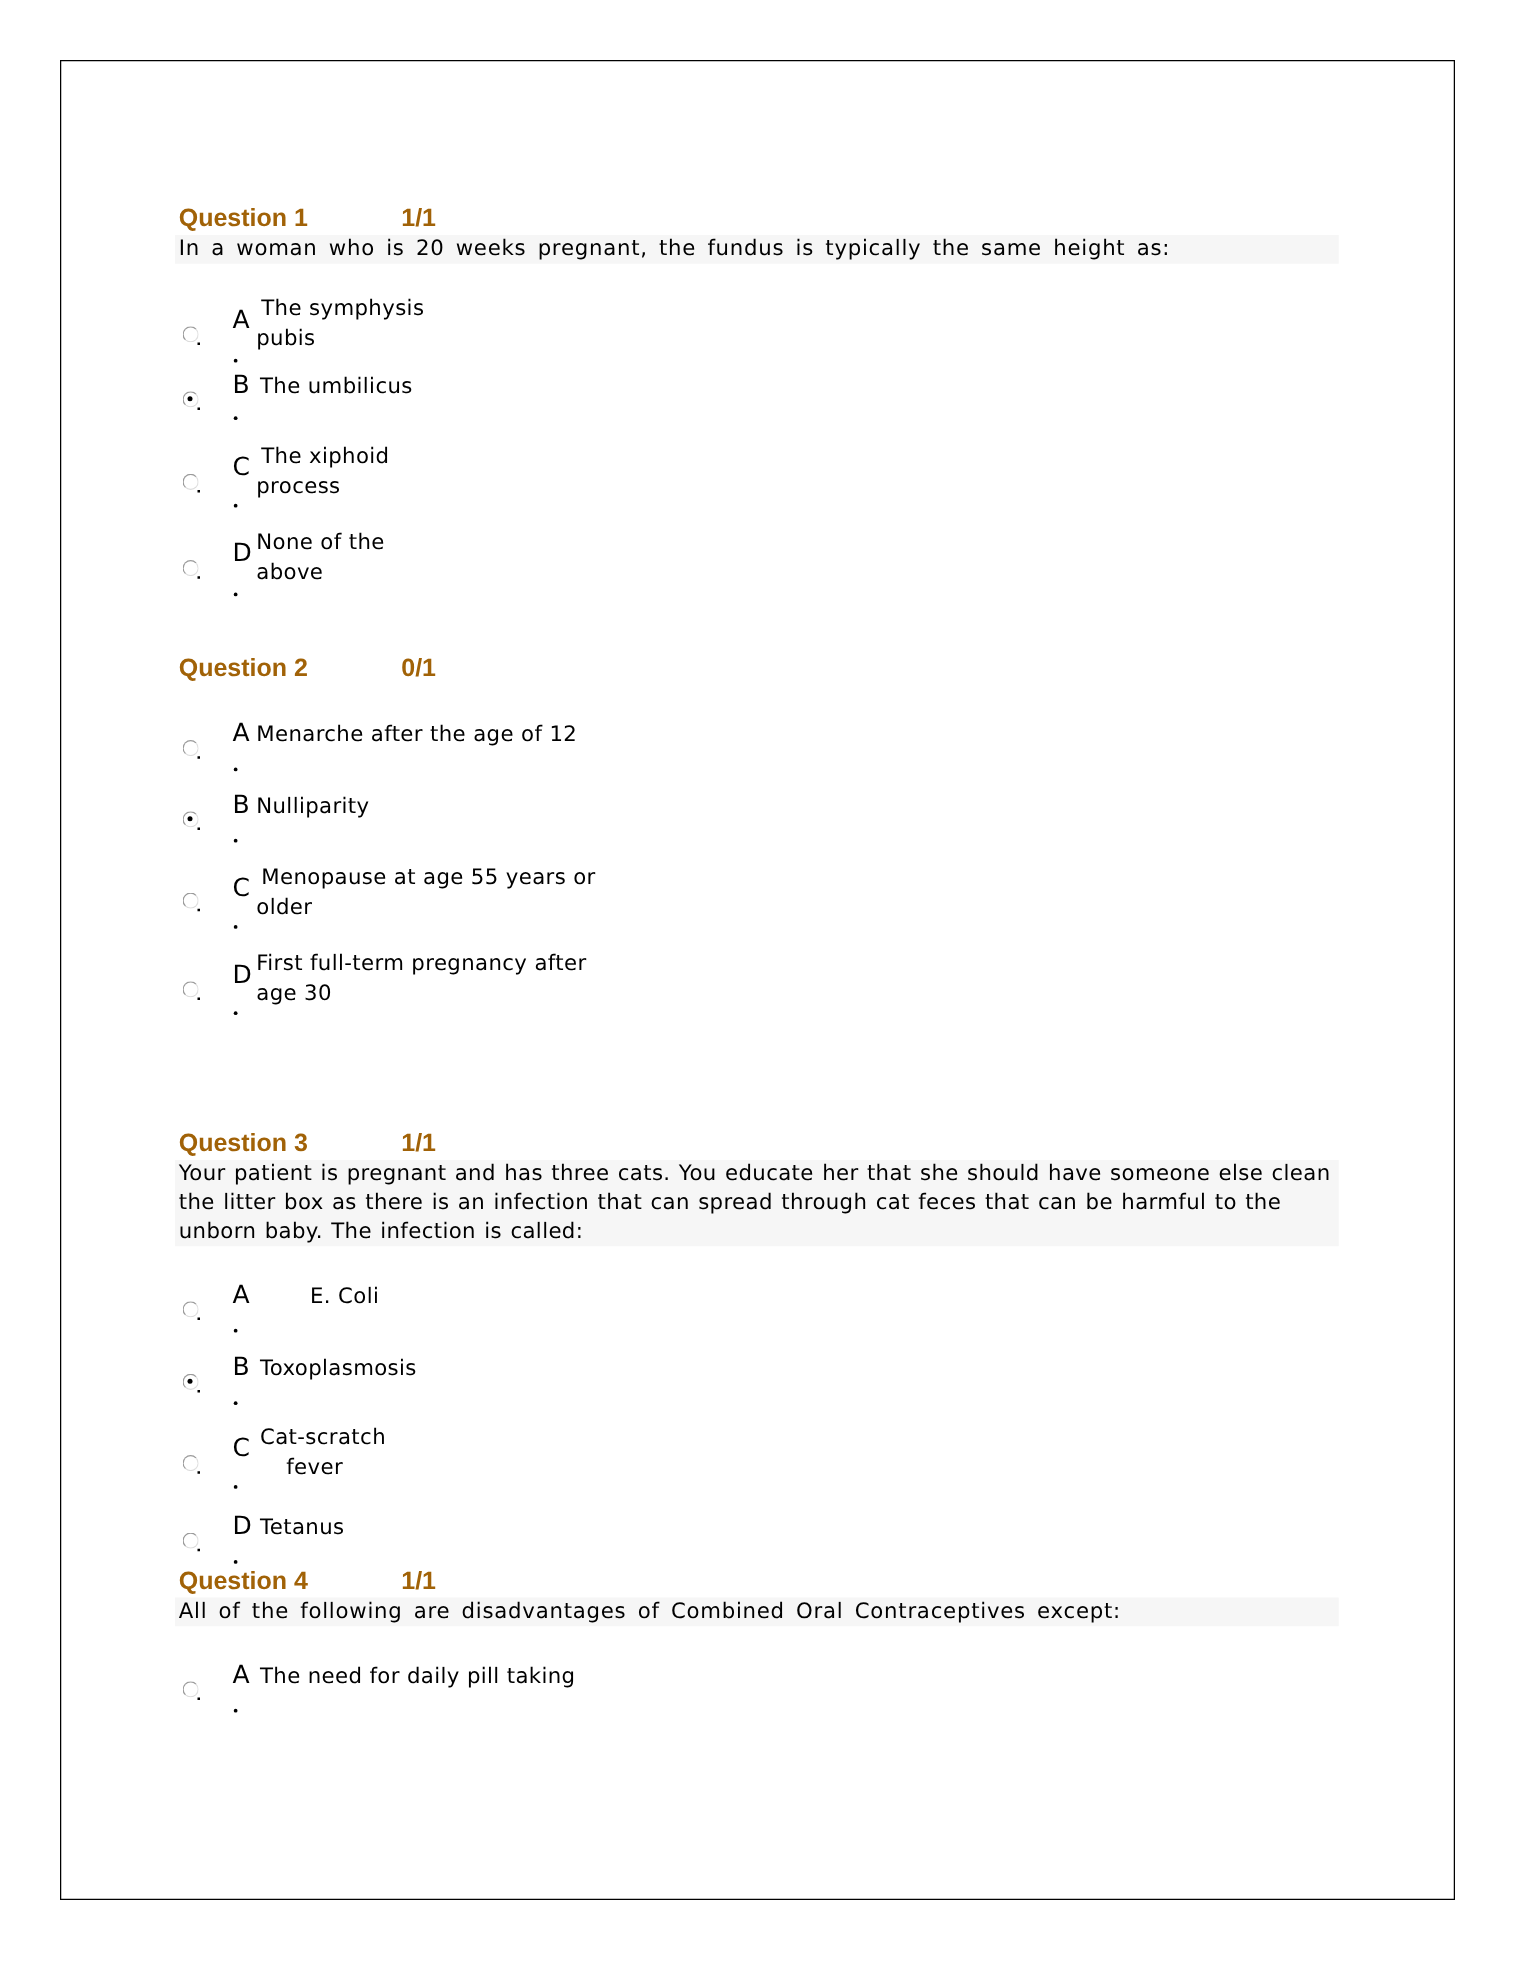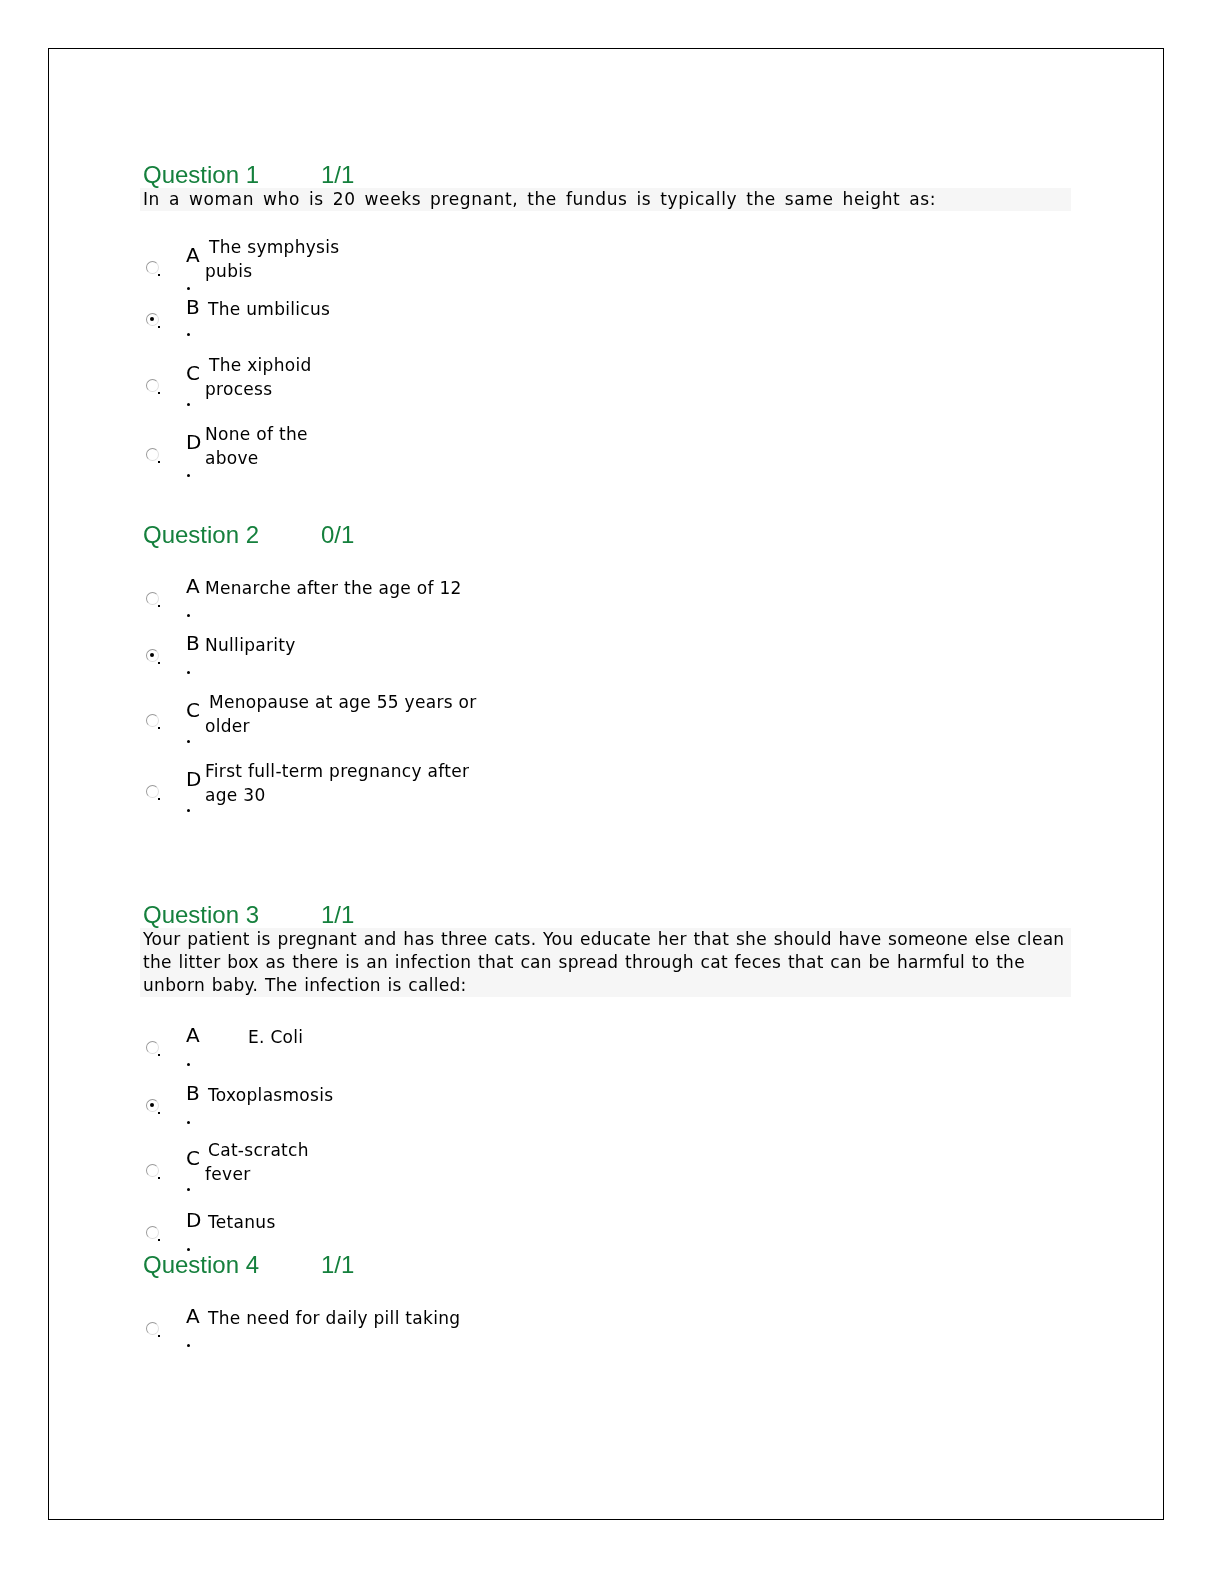--- a/index.html
+++ b/index.html
@@ -3,22 +3,22 @@
 <meta charset="utf-8">
 <style>
   html, body { margin: 0; padding: 0; background: #ffffff; }
   body { width: 1224px; height: 1584px; position: relative; overflow: hidden; }
   .page-border {
     position: absolute; left: 48px; top: 48px; width: 1116px; height: 1472px;
     border: 1.5px solid #000; box-sizing: border-box;
   }
   .question { position: absolute; left: 143px; width: 928px; }
   .q-header {
-    font-family: "Liberation Sans", sans-serif; font-weight: normal; font-size: 24px;
-    color: #15803d; height: 26px; line-height: 26px; white-space: nowrap;
+    font-family: "Liberation Sans", sans-serif; font-weight: bold; font-size: 20px;
+    color: #a16207; height: 26px; line-height: 26px; white-space: nowrap;
   }
   .q-title { display: inline-block; width: 178px; }
   .q-score { display: inline-block; }
   .q-prompt {
     background: #f6f6f6; margin-left: -3px; padding: 0 0 0 3px;
     font-family: "DejaVu Sans", sans-serif; font-size: 17px; line-height: 23px;
     color: #000; letter-spacing: 0.6px; word-spacing: 3px;
   }
   .q-prompt.tight { word-spacing: 1px; letter-spacing: 0.3px; }
   .options { position: relative; margin-top: 24px; }
@@ -157,38 +157,39 @@
       <span class="opt-letter" style="top:0px;">B</span>
       <span class="opt-text" style="top:0px;left:65px;">Toxoplasmosis</span>
       <span class="opt-bullet" style="top:38px;"></span>
     </div>
     <div class="option" style="top:117px;">
       <div class="radio" style="top:26px;">
           <span class="tick"></span>
         </div>
       <span class="opt-letter" style="top:10px;">C</span>
       <span class="opt-text" style="top:0px;left:65px;">Cat-scratch</span>
-      <span class="opt-text" style="top:24px;">fever</span>
+      <span class="opt-text" style="top:24px;margin-left:24px;">fever</span>
       <span class="opt-bullet" style="top:50px;"></span>
     </div>
     <div class="option" style="top:189px;">
       <div class="radio" style="top:16px;">
           <span class="tick"></span>
         </div>
       <span class="opt-letter" style="top:0px;">D</span>
       <span class="opt-text" style="top:0px;left:65px;">Tetanus</span>
       <span class="opt-bullet" style="top:38px;"></span>
     </div>
   </div>
 </div>
 
 <div class="question" style="top:1252px;">
   <div class="q-header">
     <span class="q-title">Question 4</span><span class="q-score">1/1</span>
   </div>
+  <div class="q-prompt">All of the following are disadvantages of Combined Oral Contraceptives except:</div>
   <div class="options">
     <div class="option" style="top:4px;">
       <div class="radio" style="top:16px;">
           <span class="tick"></span>
         </div>
       <span class="opt-letter" style="top:0px;">A</span>
       <span class="opt-text" style="top:0px;left:65px;">The need for daily pill taking</span>
       <span class="opt-bullet" style="top:38px;"></span>
     </div>
   </div>

